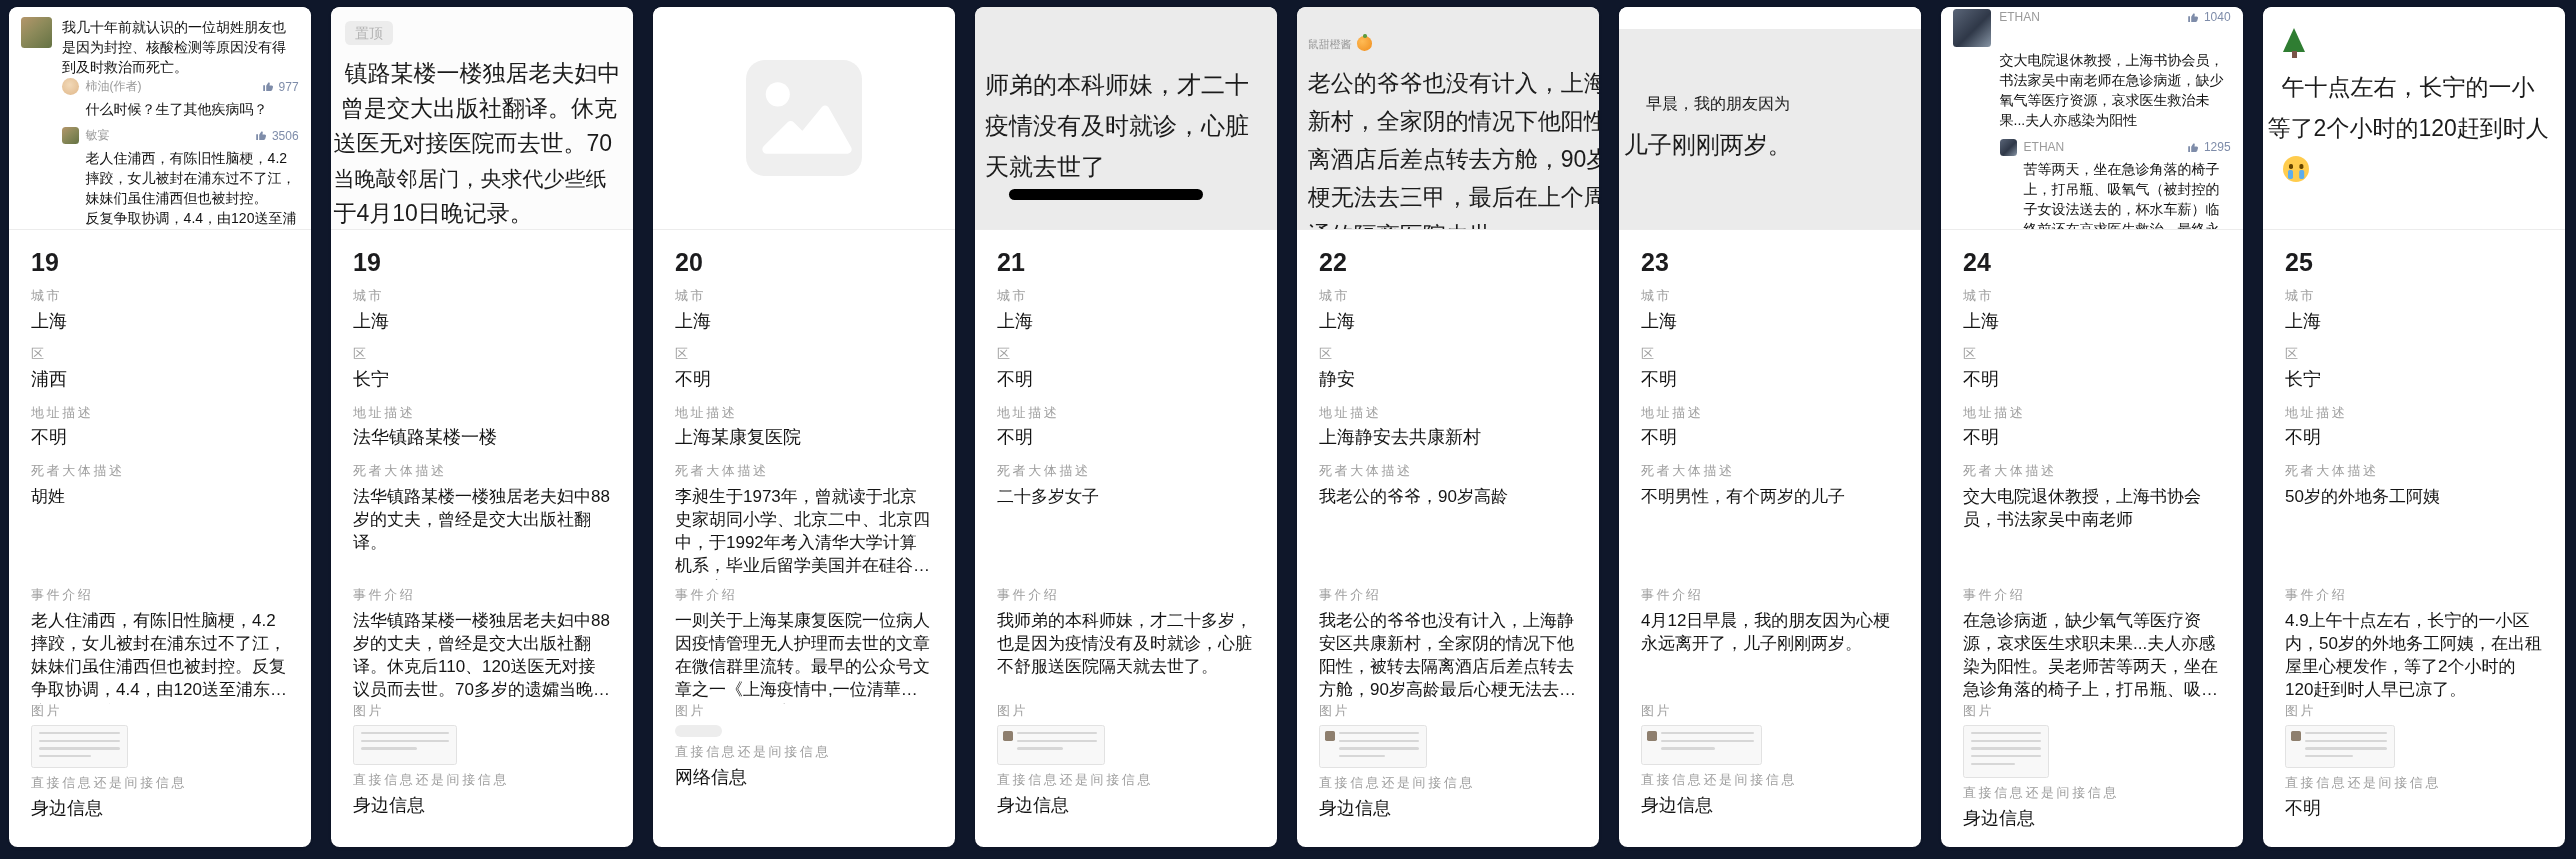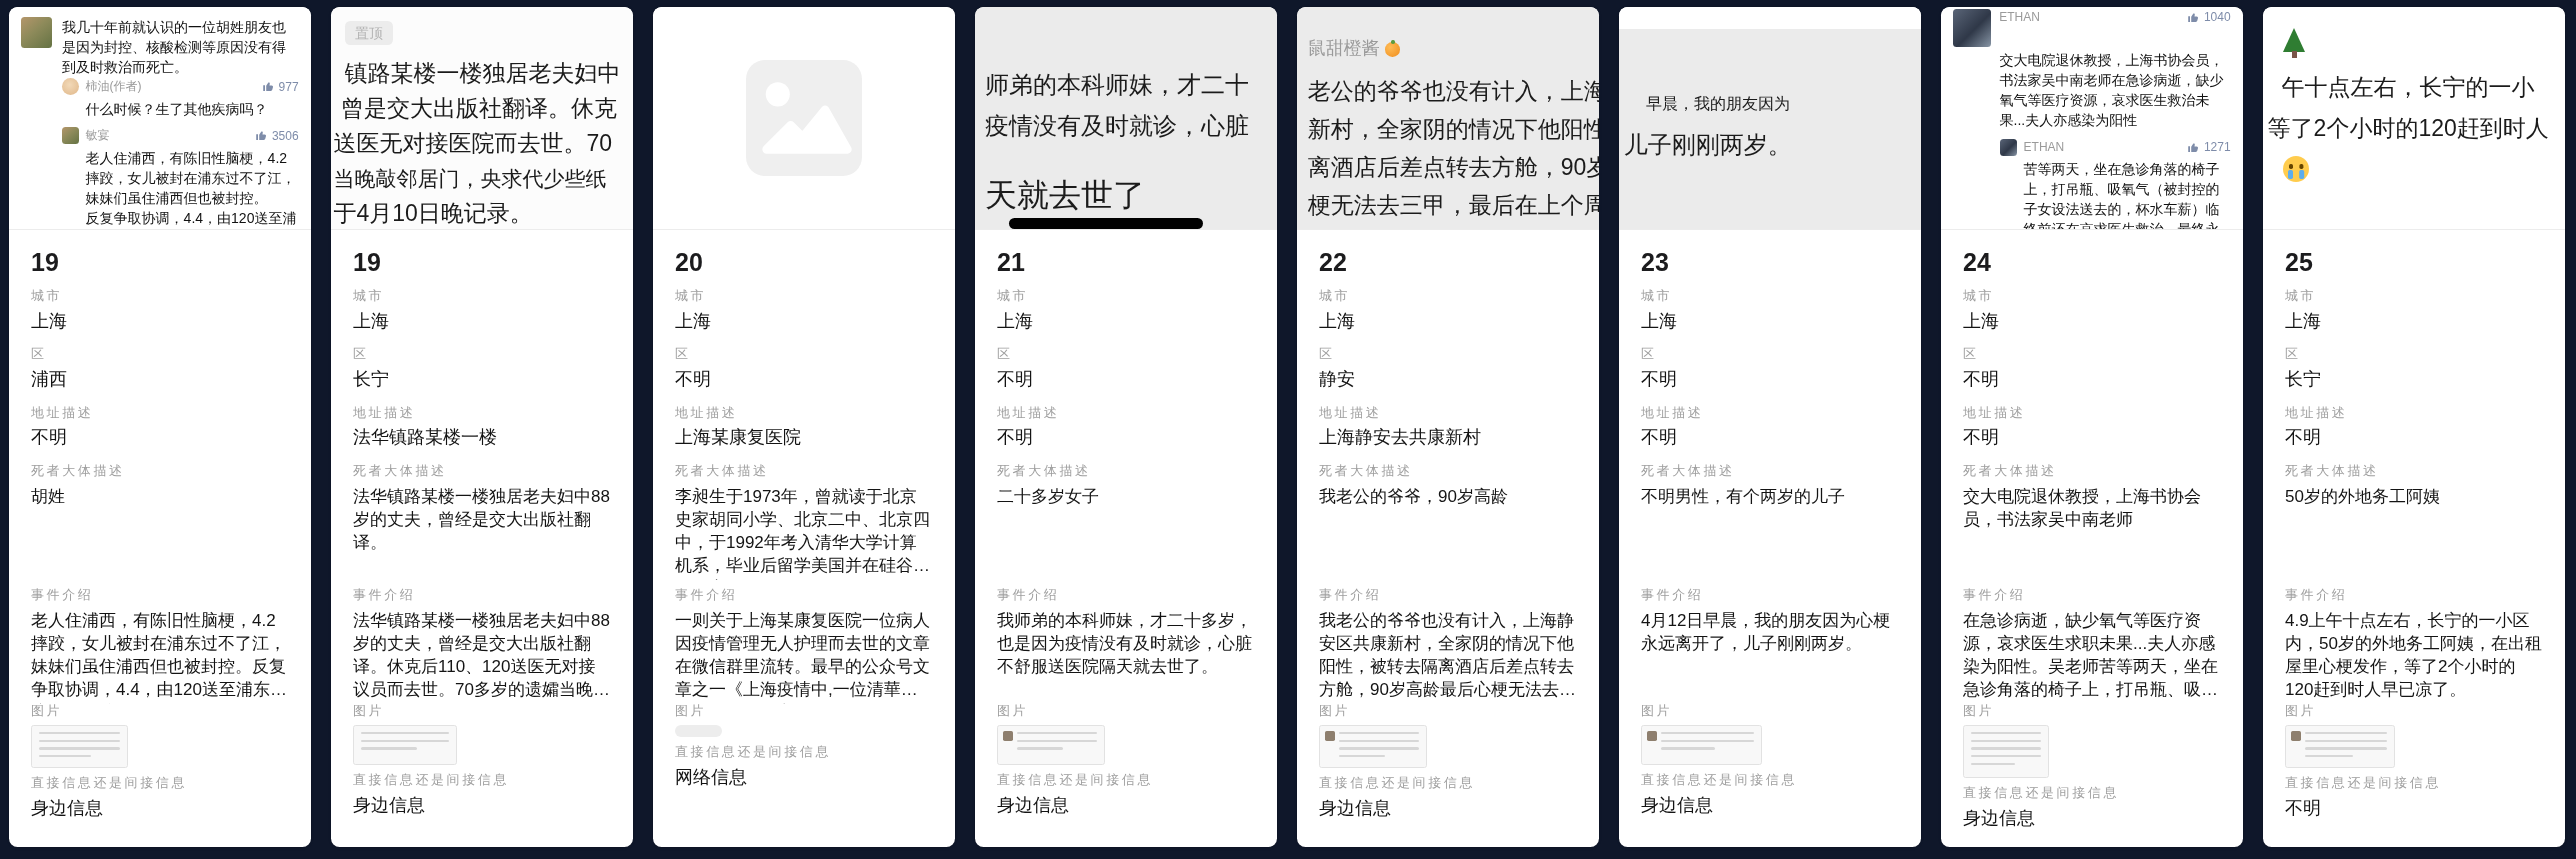--- a/index.html
+++ b/index.html
@@ -239,21 +239,21 @@
         <div class="val">网络信息</div>
       </div>
     </div>
   </div>
 
   <div class="card">
     <div class="cover" style="background: rgb(235, 235, 235);">
           <div style="padding: 57px 0px 0px 22.4px;"><div>
               <div class="bigline" style="font-size: 24px; line-height: 41px; margin-left: -12px;">师弟的本科师妹，才二十</div>
               <div class="bigline" style="font-size: 24px; line-height: 41px; margin-left: -12px;">疫情没有及时就诊，心脏</div>
-              <div class="bigline" style="font-size: 32px; line-height: 41px; margin-left: -12px; margin-top: 29px;">天就去世了</div>
+              <div class="bigline" style="font-size: 24px; line-height: 41px; margin-left: -12px;">天就去世了</div>
             </div><span class="black-bar" style="width: 194px; margin-left: 12px; margin-top: -1.7px;"></span></div>
         </div>
     <div class="card-body">
       <div class="card-number">21</div>
       <div class="fg fg-s">
         <div class="lbl">城市</div>
         <div class="val">上海</div>
       </div>
       <div class="fg fg-s">
         <div class="lbl">区</div>
@@ -285,21 +285,21 @@
       <div class="fg fg-direct">
         <div class="lbl">直接信息还是间接信息</div>
         <div class="val">身边信息</div>
       </div>
     </div>
   </div>
 
   <div class="card">
     <div class="cover" style="background: rgb(235, 235, 235);">
           <div style="padding: 29px 0px 0px 11.2px;">
-            <div style="font-size: 18px; color: rgb(154, 154, 154); margin-bottom: 12px; position: relative;"><span>鼠甜橙酱</span><span class="emoji-orange"></span><span style="position: absolute; right: -5.2px; top: 0px; color: rgb(154, 154, 154);"><svg viewBox="0 0 16 16">
+            <div style="font-size: 11px; color: rgb(154, 154, 154); margin-bottom: 12px; position: relative;"><span>鼠甜橙酱</span><span class="emoji-orange"></span><span style="position: absolute; right: -5.2px; top: 0px; color: rgb(154, 154, 154);"><svg viewBox="0 0 16 16">
                   <path d="M1.5 6.5h2.2v7H1.5zM5.2 13.5h5.6c.9 0 1.6-.6 1.8-1.4l.9-3.2c.3-1.1-.5-2.1-1.6-2.1H9.2l.4-2.4C9.8 3.6 9.2 3 8.4 3c-.4 0-.8.2-1 .6L5.2 7z" fill="#9a9a9a"></path>
                 </svg></span></div>
             <div>
               <div class="bigline" style="font-size: 23px; line-height: 38px; margin-left: 0px;">老公的爷爷也没有计入，上海静安</div>
               <div class="bigline" style="font-size: 23px; line-height: 38px; margin-left: 0px;">新村，全家阴的情况下他阳性。被</div>
               <div class="bigline" style="font-size: 23px; line-height: 38px; margin-left: 0px;">离酒店后差点转去方舱，90岁高龄</div>
               <div class="bigline" style="font-size: 23px; line-height: 38px; margin-left: 0px;">梗无法去三甲，最后在上个周日在</div>
               <div class="bigline" style="font-size: 23px; line-height: 38px; margin-left: 0px;">通的隔离医院去世</div>
             </div>
           </div>
@@ -410,21 +410,21 @@
             </div>
             <div class="tr-text" style="margin-left: 47px; margin-top: 3.5px;">交大电院退休教授，上海书协会员，书法家吴中南老师在急诊病逝，缺少氧气等医疗资源，哀求医生救治未果...夫人亦感染为阳性</div>
             <div style="margin-left: 47px; margin-top: 8.6px;">
               <div class="namerow">
                 <span class="ava ava-sq skin-ethan" style="width: 17px; height: 17px; display: inline-block;"></span>
                 <span class="nm">ETHAN</span>
                 <span class="likes">
                   <svg viewBox="0 0 16 16">
                     <path d="M1.5 6.5h2.2v7H1.5zM5.2 13.5h5.6c.9 0 1.6-.6 1.8-1.4l.9-3.2c.3-1.1-.5-2.1-1.6-2.1H9.2l.4-2.4C9.8 3.6 9.2 3 8.4 3c-.4 0-.8.2-1 .6L5.2 7z"></path>
                   </svg>
-                  <span>1271</span>
+                  <span>1295</span>
                 </span>
               </div>
               <div class="tr-text" style="margin-left: 24px;">苦等两天，坐在急诊角落的椅子上，打吊瓶、吸氧气（被封控的子女设法送去的，杯水车薪）临终前还在哀求医生救治，最终永远地离开了亲人朋友和学生们...夫人感染后已被转运至临时安置点，将度过几天，条件非常简陋，即将转运至方舱，连夫君去了都来不及好好</div>
             </div>
           </div>
         </div>
     <div class="card-body">
       <div class="card-number">24</div>
       <div class="fg fg-s">
         <div class="lbl">城市</div>

